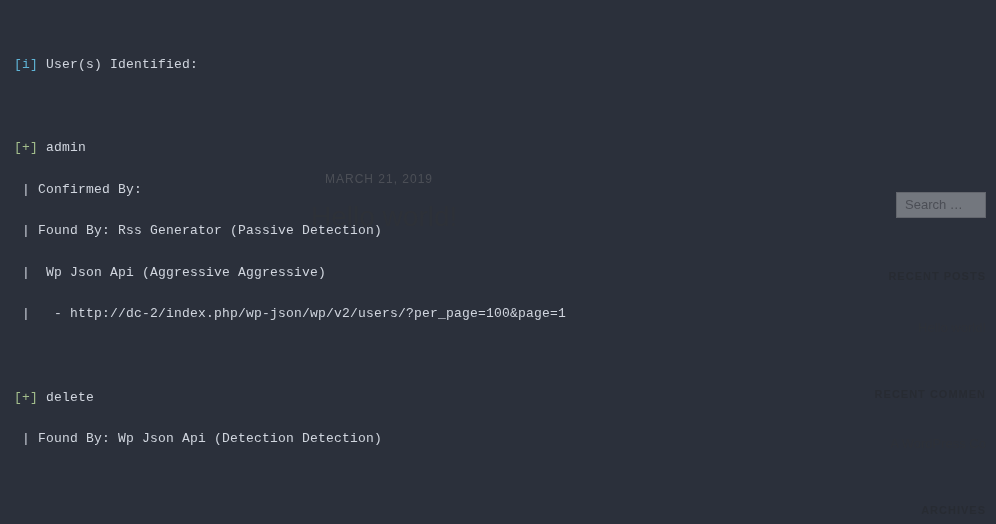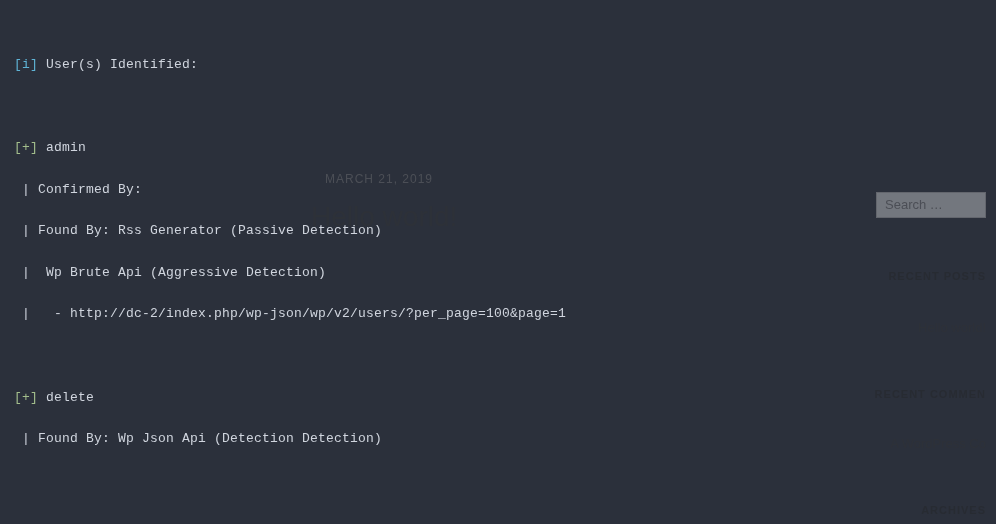--- a/index.html
+++ b/index.html
@@ -47,21 +47,21 @@
       left: 12px;
       font-size: 15px;
       color: #333;
       width: 520px;
       line-height: 1.6;
     }
     .bg-search {
       position: absolute;
       top: 192px;
       right: 10px;
-      width: 110px;
+      width: 90px;
       height: 26px;
       background: #fafafa;
       border: 1px solid #ccc;
       font-size: 13px;
       padding: 2px 8px;
       color: #888;
     }
     .bg-side-label {
       position: absolute;
       right: 10px;
@@ -104,21 +104,21 @@
   <div class="bg-side-link" style="top:434px">A WordPress Co</div>
   <div class="bg-side-label" style="top:502px">ARCHIVES</div>
 </div>
 
 <div class="terminal">
 <span class="line"><span class="tag-info">[i]</span><span class="txt"> User(s) Identified:</span></span>
 <span class="line"> </span>
 <span class="line"><span class="tag-plus">[+]</span><span class="txt"> admin</span></span>
 <span class="line"> <span class="txt">|</span><span class="txt"> Confirmed By:</span></span>
 <span class="line"> <span class="txt">|</span><span class="txt"> Found By: Rss Generator (Passive Detection)</span></span>
-<span class="line"> <span class="txt">|</span><span class="txt">  Wp Brute Api (Aggressive Detection)</span></span>
+<span class="line"> <span class="txt">|</span><span class="txt">  Wp Json Api (Aggressive Aggressive)</span></span>
 <span class="line"> <span class="txt">|</span><span class="txt">   - http://dc-2/index.php/wp-json/wp/v2/users/?per_page=100&amp;page=1</span></span>
 <span class="line"> </span>
 <span class="line"><span class="tag-plus">[+]</span><span class="txt"> delete</span></span>
 <span class="line"> <span class="txt">|</span><span class="txt"> Found By: Wp Json Api (Detection Detection)</span></span>
 
 
 
 
 
 

